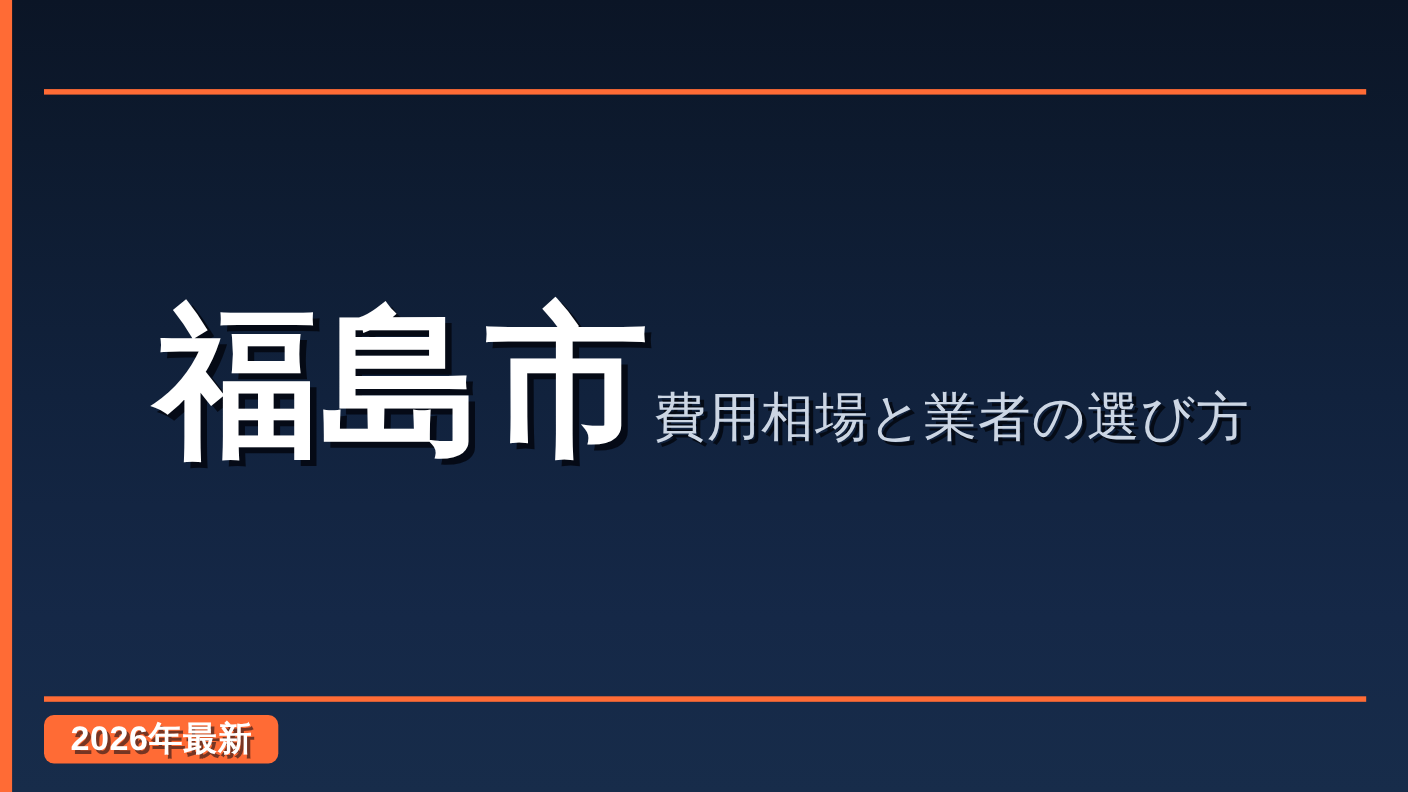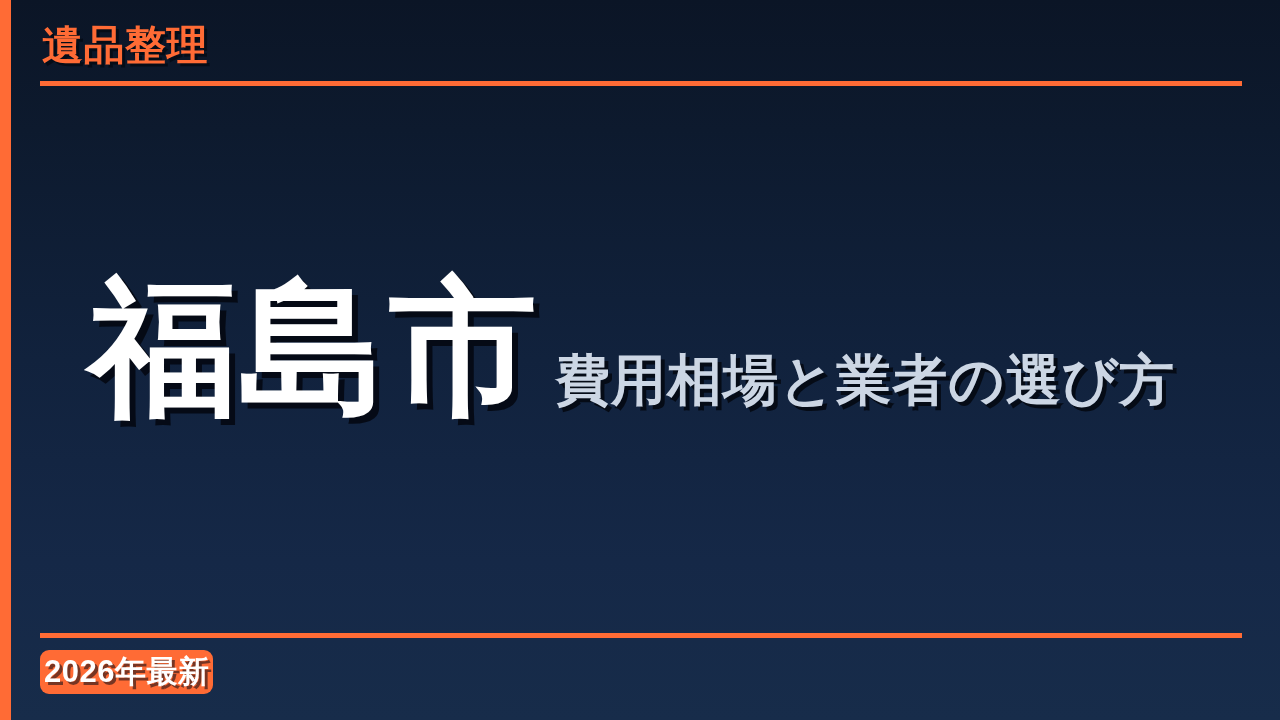--- a/index.html
+++ b/index.html
@@ -80,47 +80,47 @@
     line-height: 1.0;
     color: #ffffff;
     letter-spacing: 2px;
     text-shadow: 6px 6px 0 rgba(4, 9, 18, 0.92);
     white-space: nowrap;
     margin: 0;
     padding: 0;
     transform: translateY(-12px);
   }
   #subtitle {
-    font-size: 55px;
-    font-weight: bold;
+    font-size: 48px;
+    font-weight: normal;
     line-height: 1.0;
     color: #ccd6e4;
     letter-spacing: 1px;
     text-shadow: 4px 4px 0 rgba(4, 9, 18, 0.9);
     white-space: nowrap;
-    margin: 16px;
+    margin: 2px;
     padding: 0;
     transform: translateY(20px);
   }
 
   
   #footer-rule {
     position: absolute;
     left: 40px;
     top: 633px;
     width: 1202px;
     height: 5px;
     background: #ff6b35;
   }
   #year-badge {
     position: absolute;
     left: 40px;
     top: 650px;
     height: 44px;
-    padding: 0 4px;
+    padding: 0 24px;
     border-radius: 9px;
     background: #ff6b35;
     display: flex;
     align-items: center;
     box-sizing: border-box;
   }
   #year-badge-label {
     font-size: 31px;
     font-weight: bold;
     line-height: 44px;
@@ -131,21 +131,20 @@
   }
 </style>
 </head>
 <body>
 
 <div id="slide">
 
   <div id="accent-bar"></div>
 
   <div id="header-block">
-    <div id="category-label">遺品整理</div>
     <div id="header-rule"></div>
   </div>
 
   <div id="center-block">
     <div id="main-title">福島市</div>
     <div id="subtitle">費用相場と業者の選び方</div>
   </div>
 
   <div id="footer-rule"></div>
 

